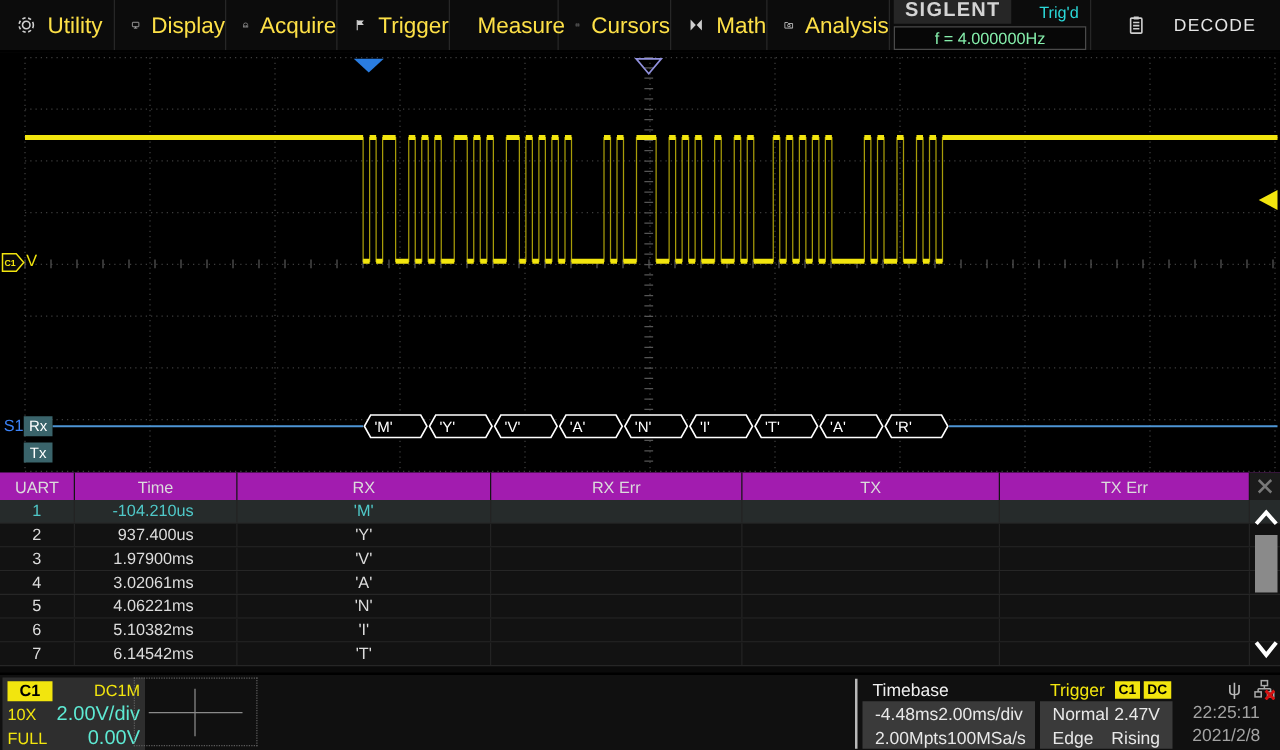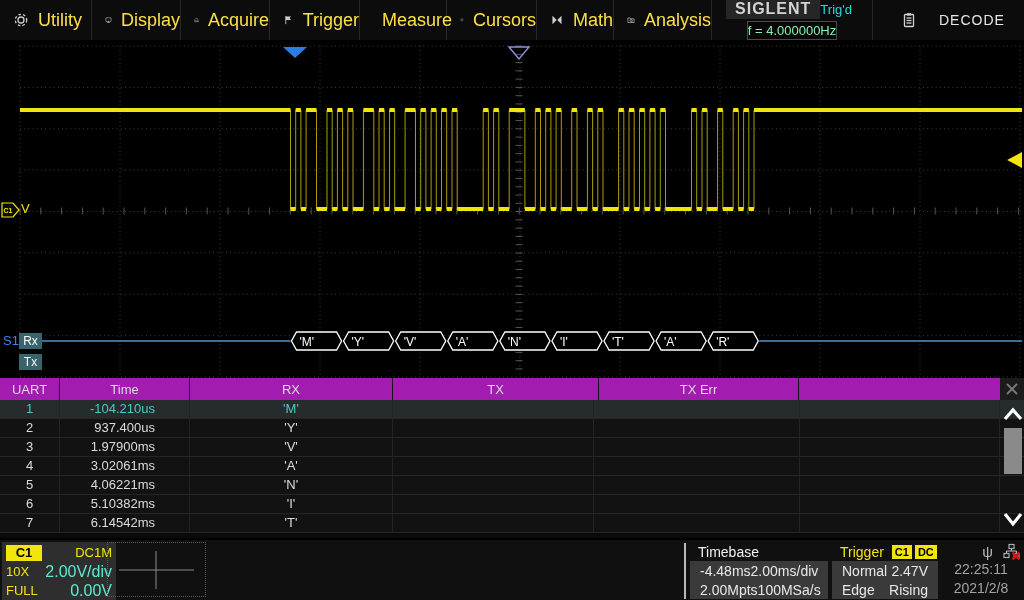--- a/index.html
+++ b/index.html
@@ -9,21 +9,21 @@
     font-family:"Liberation Sans", sans-serif; overflow:hidden; color:#e6e6e6;
   }
   
   .menubar { position:absolute; left:0; top:0; width:1024px; height:42px; background:#0c0c0c;
     display:flex; align-items:stretch; border-bottom:2px solid #000; }
   .mi { display:flex; align-items:center; gap:9px; padding-left:13px; border-right:1px solid #272727; cursor:default; }
   .mi .mlabel { font-size:18px; color:#fde047; }
   .micon { width:16px; height:16px; display:block; }
   .micon * { stroke:#cfcfcf; fill:none; stroke-width:1.3; }
   .micon .fil { fill:#cfcfcf; stroke:none; }
-  .logo-block { width:160px; display:flex; flex-direction:column; justify-content:center; gap:2px; padding:2px 3px;align-items:center; }
+  .logo-block { width:160px; display:flex; flex-direction:column; justify-content:center; gap:2px; padding:2px 3px; }
   .logo-row { display:flex; align-items:center; justify-content:space-between; }
   .brand { font-size:16px; font-weight:bold; letter-spacing:1px; color:#d4d4d4; background:#262626; padding:0 9px 1px 9px; }
   .trigd { font-size:13px; color:#2bd8d8; padding-right:6px; }
   .freq-box { border:1px solid #4a4a4a; background:#070707; color:#86efac; font-size:13px; text-align:center; padding:1px 0; }
   .decode-tab { flex:1; display:flex; align-items:center; gap:22px; padding-left:28px; border-left:1px solid #272727; }
   .decode-tab .mlabel { font-size:14px; letter-spacing:1px; }
   
   .wavearea { position:absolute; left:0; top:45px; width:1024px; height:333px; background:#000; }
   #wavesvg { position:absolute; left:0; top:0; }
   #wavesvg .grid { stroke:#3d3d3d; stroke-width:1; stroke-dasharray:1 3.2; }
@@ -308,20 +308,21 @@
     <span class="s1-label">S1</span>
     <div class="bus-badge rx-badge">Rx</div>
     <div class="bus-badge tx-badge">Tx</div>
   </div>
 
   <div class="dtable">
     <div class="thead">
       <div class="th c0">UART</div>
       <div class="th c1" style="justify-content:center; padding-right:0;">Time</div>
       <div class="th c2">RX</div>
+      <div class="th c3">RX Err</div>
       <div class="th c4">TX</div>
       <div class="th c5">TX Err</div>
     </div>
     <div>
         <div class="trow sel">
           <div class="tcell c0">1</div>
           <div class="tcell c1">-104.210us</div>
           <div class="tcell c2">'M'</div>
           <div class="tcell c3"></div>
           <div class="tcell c4"></div>

